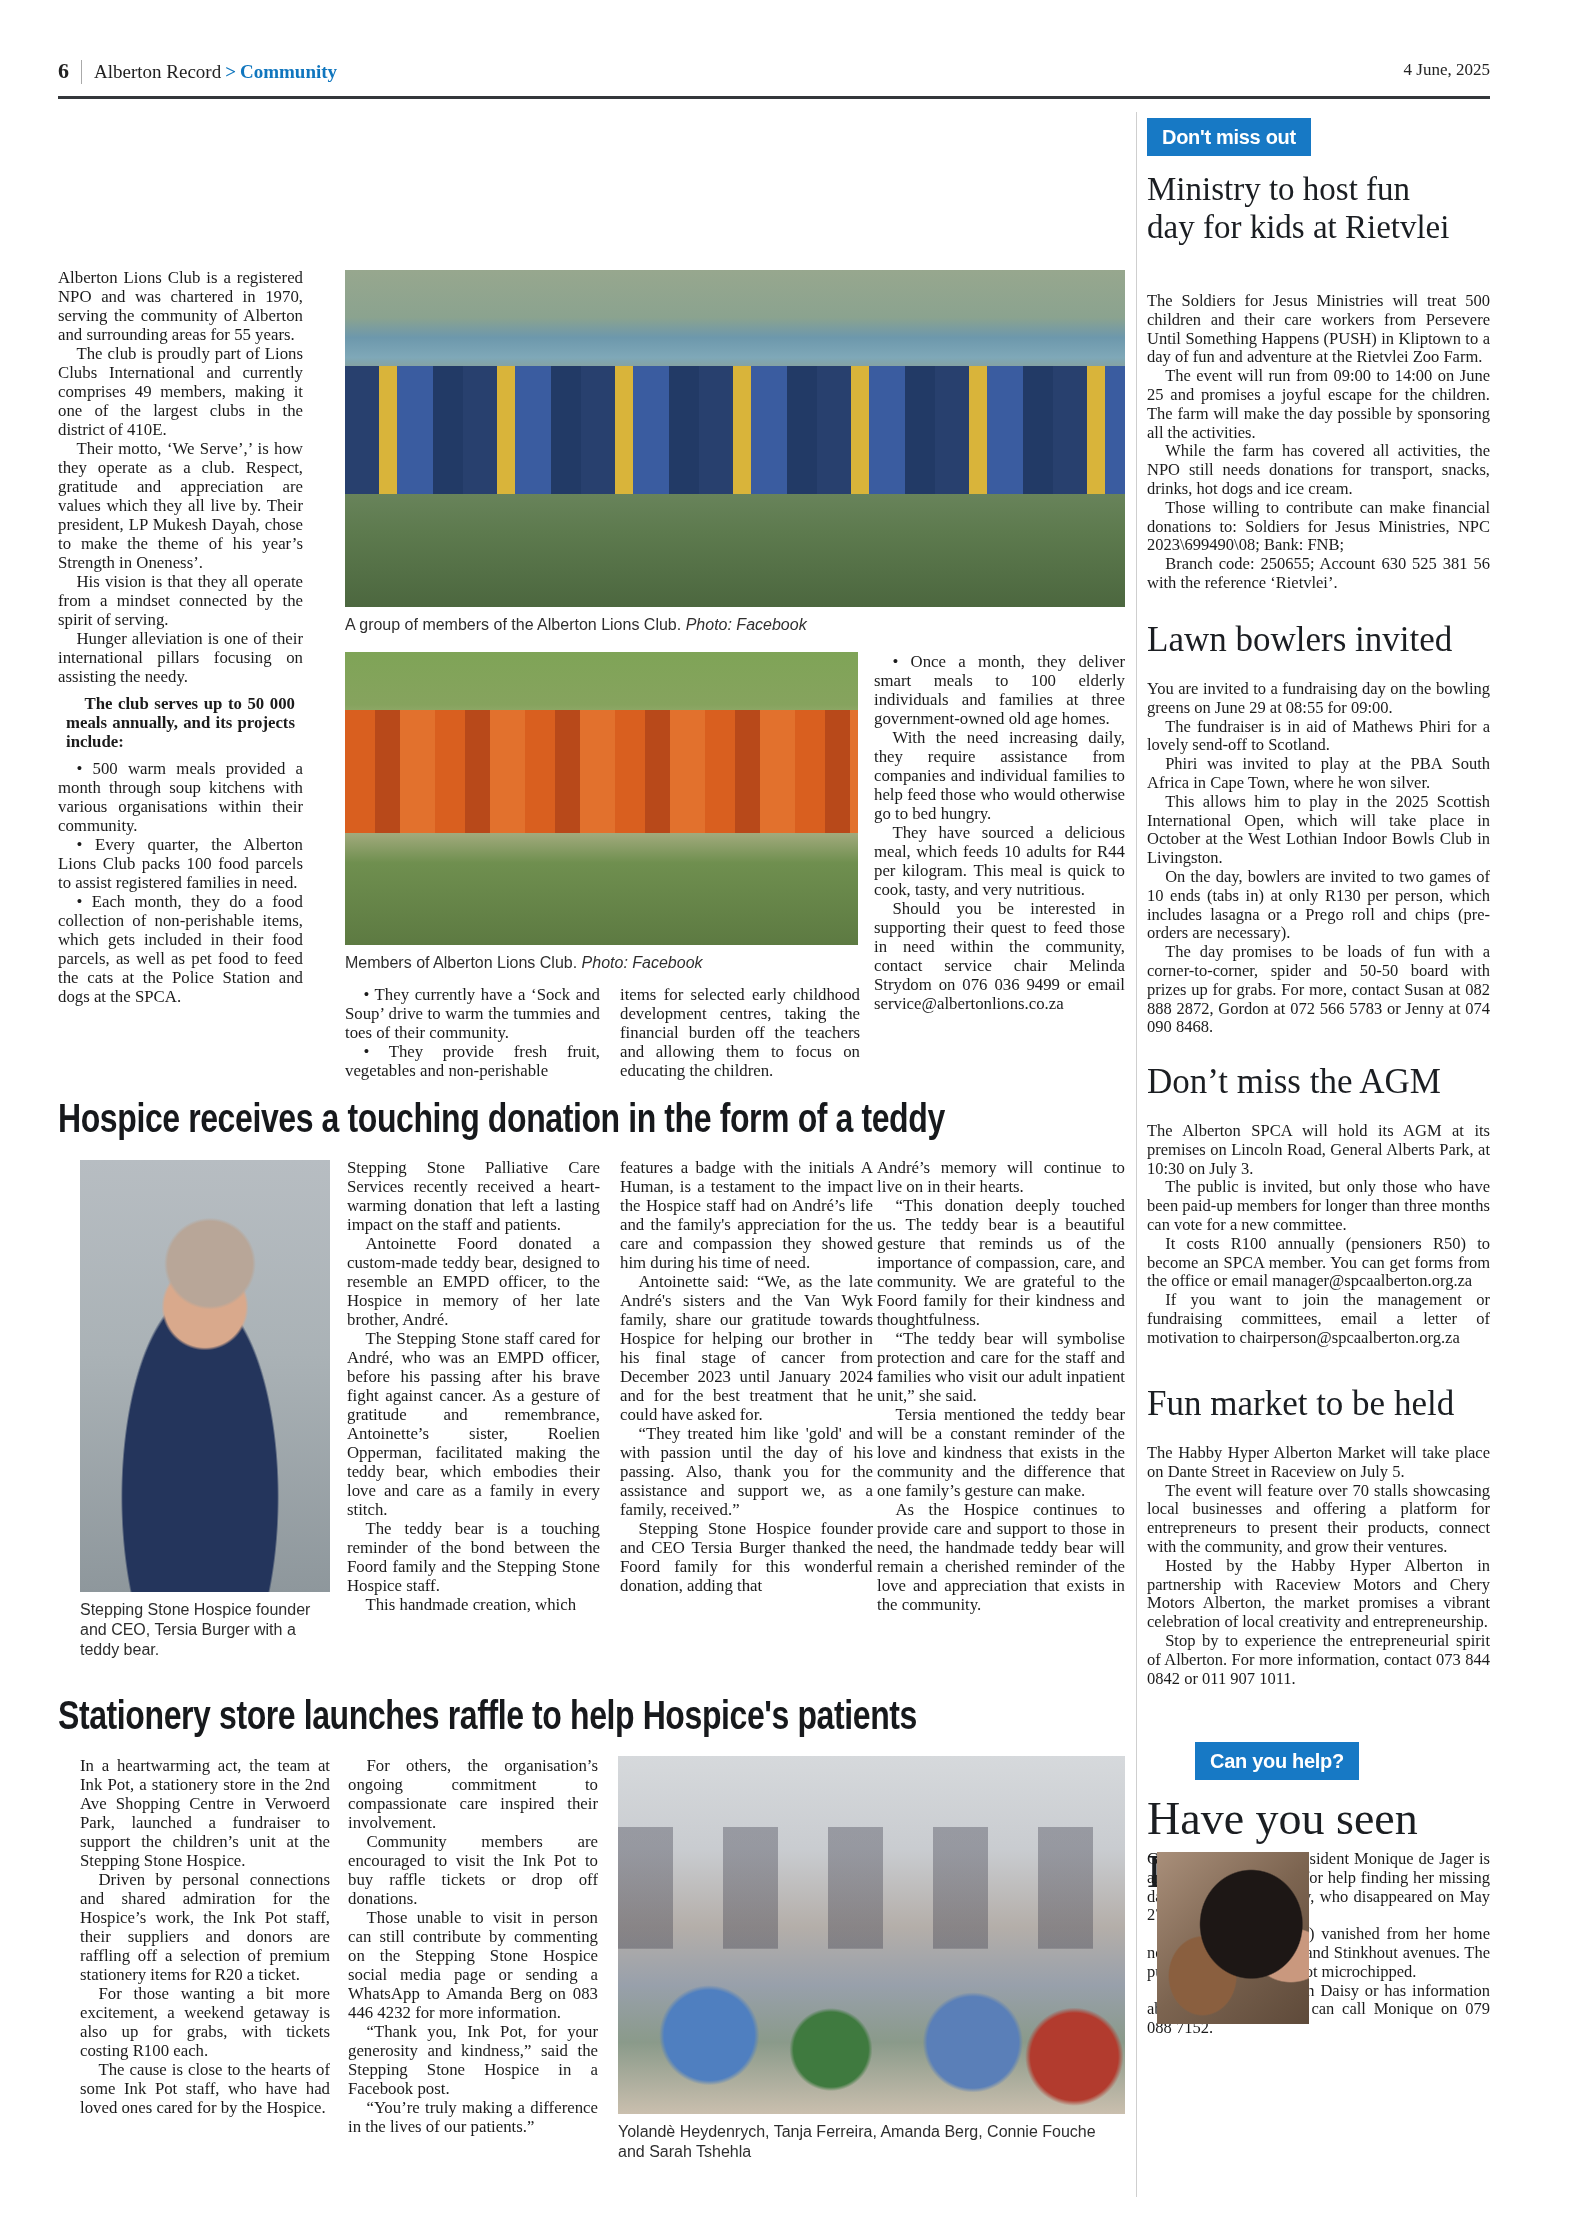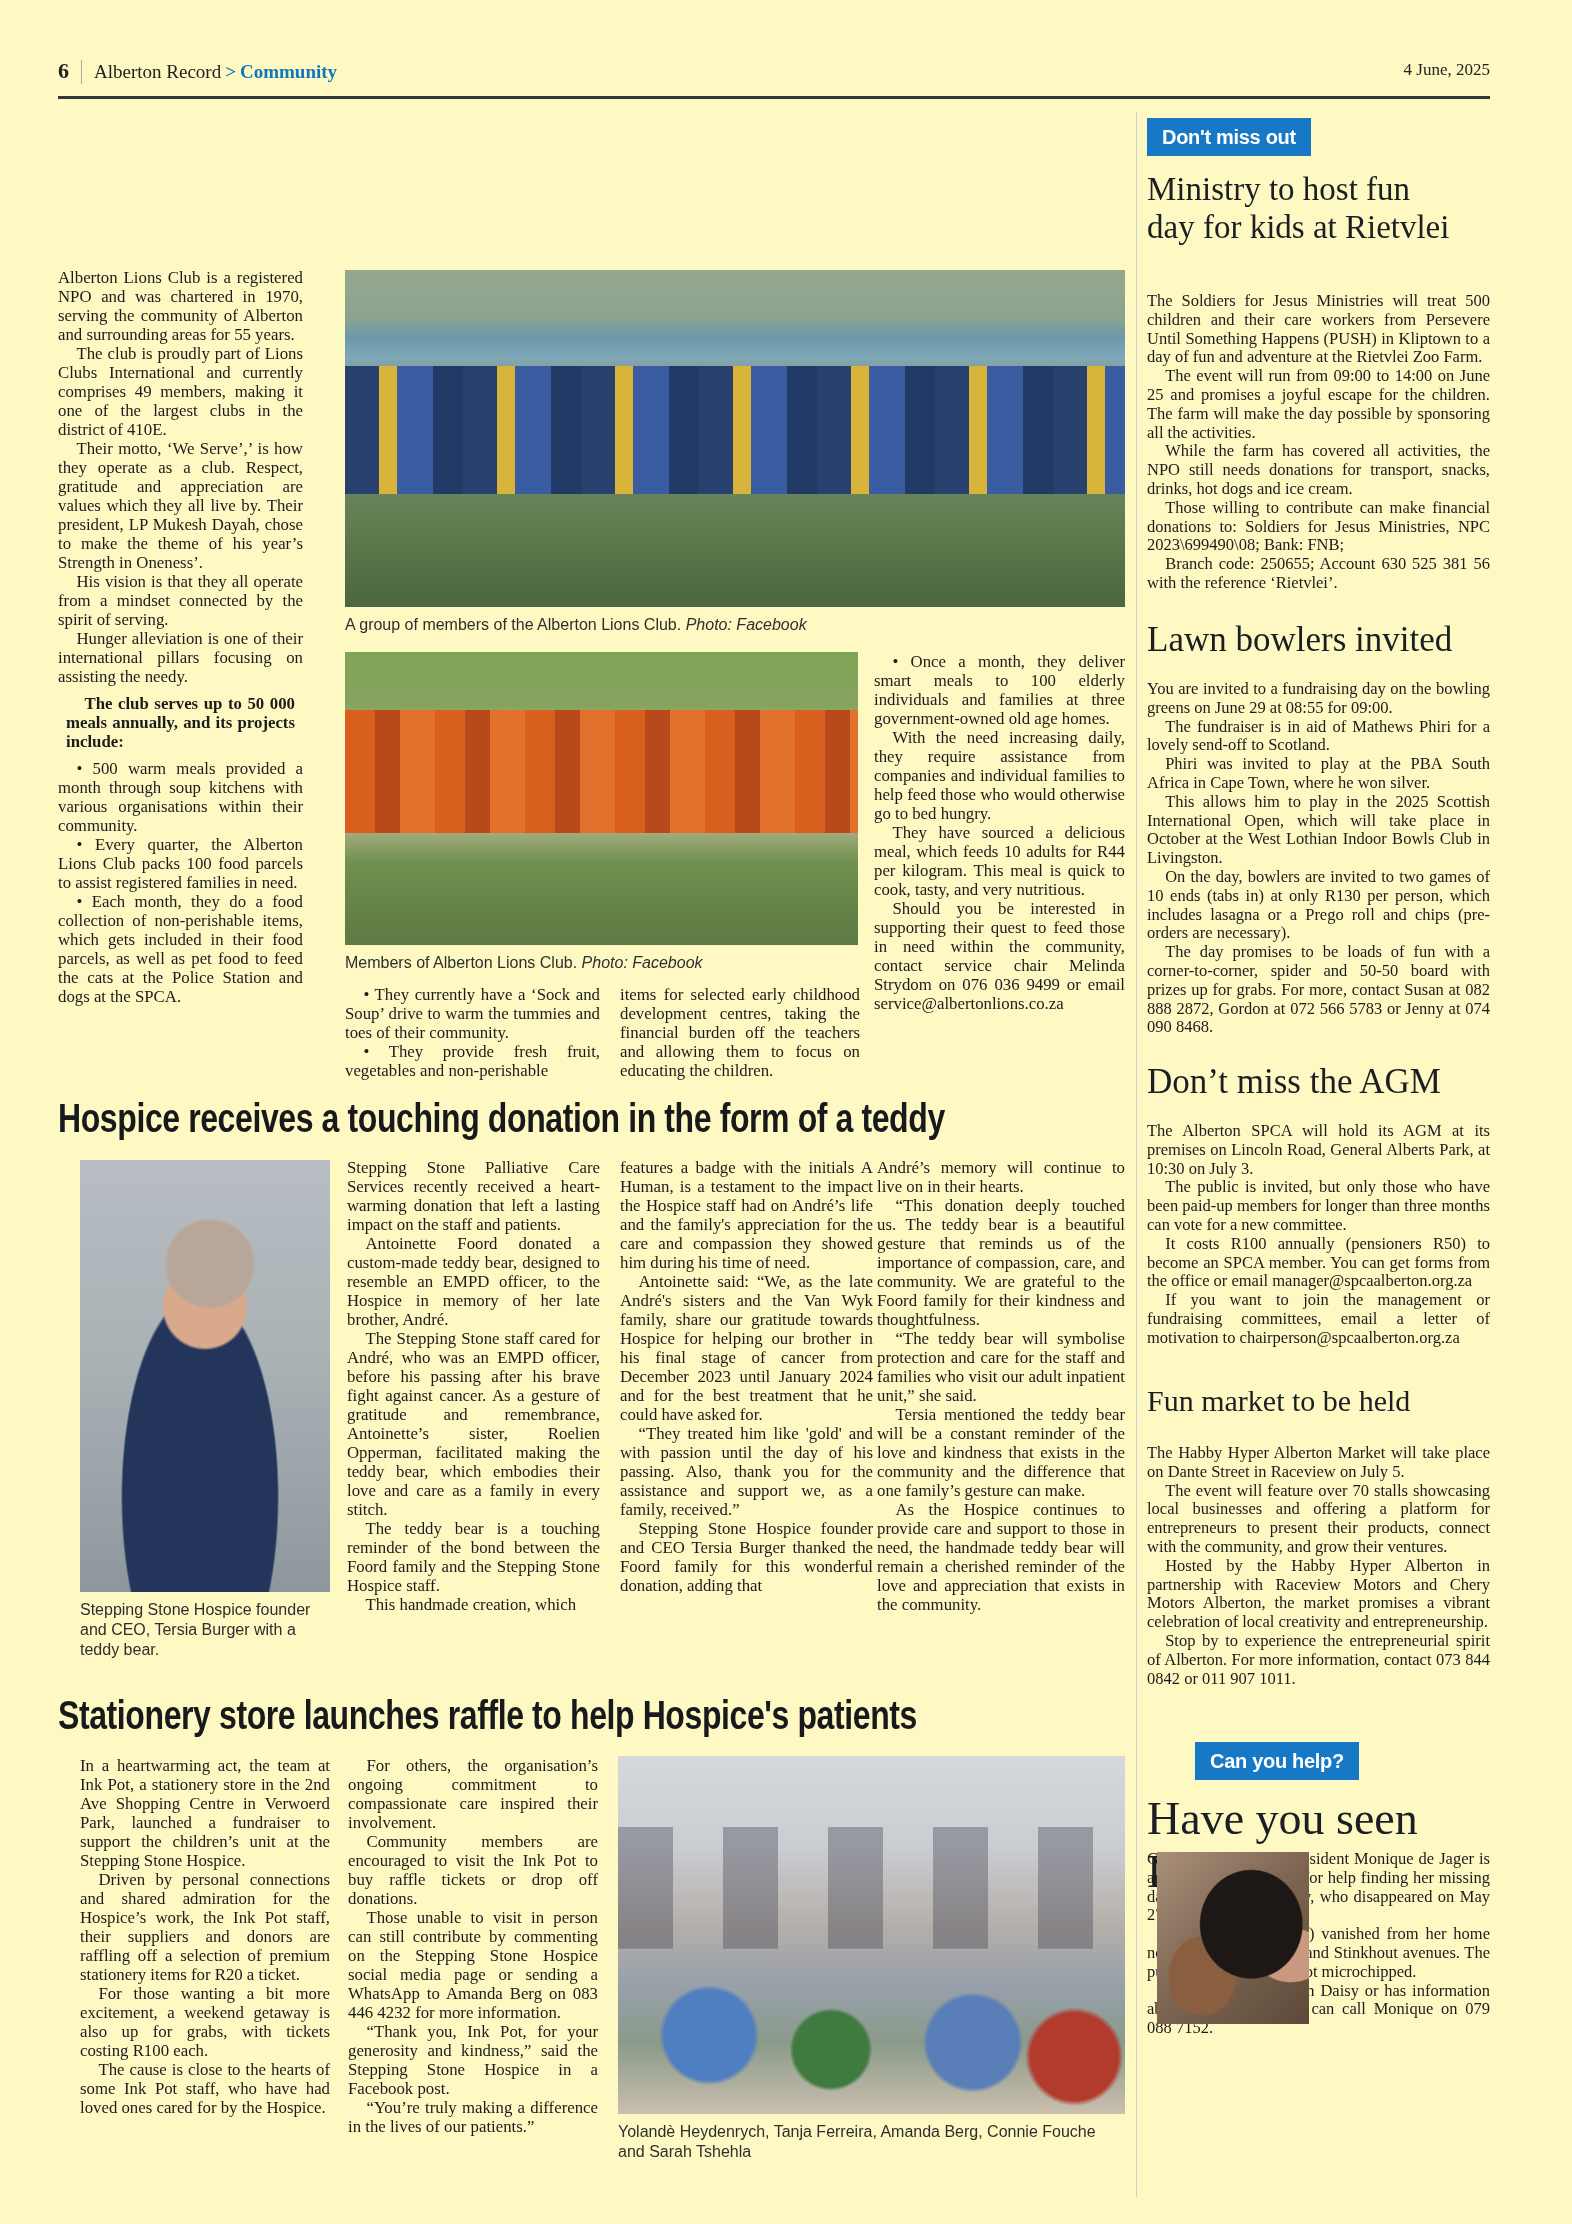--- a/index.html
+++ b/index.html
@@ -1,16 +1,16 @@
 <!DOCTYPE html>
 <html><head>
 <meta charset="utf-8">
 <style>
   html,body{margin:0;padding:0;background:#e8e8e8;}
-  .page{position:relative;width:1572px;height:2224px;background:#fef9c3;margin:0 auto;
+  .page{position:relative;width:1572px;height:2224px;background:#ffffff;margin:0 auto;
         font-family:"Liberation Serif",serif;color:#1b1b1b;overflow:hidden;}
   
   .masthead{position:absolute;left:58px;top:58px;width:1432px;height:32px;}
   .pgnum{font-weight:bold;font-size:22px;color:#222;}
   .hdiv{display:inline-block;width:1px;height:24px;background:#aaa;margin:0 12px -6px 12px;}
   .pub{font-size:19px;color:#222;}
   .crumb-blue{color:#1076be;font-weight:bold;font-size:19px;}
   .date{position:absolute;right:0;top:2px;font-size:17px;color:#222;}
   .toprule{position:absolute;left:58px;top:96px;width:1432px;height:3px;background:#34373b;}
   
@@ -186,21 +186,21 @@
     </div>
 
   <div class="side-headline" style="top:1062px;font-size:35px;">Don’t miss the AGM</div>
   <div class="side-body" style="top:1122px;height:250px;">
       <p class="para flush">The Alberton SPCA will hold its AGM at its premises on Lincoln Road, General Alberts Park, at 10:30 on July 3.</p>
       <p class="para">The public is invited, but only those who have been paid-up members for longer than three months can vote for a new committee.</p>
       <p class="para">It costs R100 annually (pensioners R50) to become an SPCA member. You can get forms from the office or email manager@spcaalberton.org.za</p>
       <p class="para">If you want to join the management or fundraising committees, email a letter of motivation to chairperson@spcaalberton.org.za</p>
     </div>
 
-  <div class="side-headline" style="top:1384px;font-size:30px;">Fun market to be held</div>
+  <div class="side-headline" style="top:1384px;font-size:35px;">Fun market to be held</div>
   <div class="side-body" style="top:1444px;height:290px;">
       <p class="para flush">The Habby Hyper Alberton Market will take place on Dante Street in Raceview on July 5.</p>
       <p class="para">The event will feature over 70 stalls showcasing local businesses and offering a platform for entrepreneurs to present their products, connect with the community, and grow their ventures.</p>
       <p class="para">Hosted by the Habby Hyper Alberton in partnership with Raceview Motors and Chery Motors Alberton, the market promises a vibrant celebration of local creativity and entrepreneurship.</p>
       <p class="para">Stop by to experience the entrepreneurial spirit of Alberton. For more information, contact 073 844 0842 or 011 907 1011.</p>
     </div>
 
   <div class="badge" style="top:1742px;margin-left:48px;">Can you help?</div>
   <div class="side-headline" style="top:1792px;font-size:46px;">Have you seen Daisy?</div>
   <div class="side-body" style="top:1850px;height:320px;">

